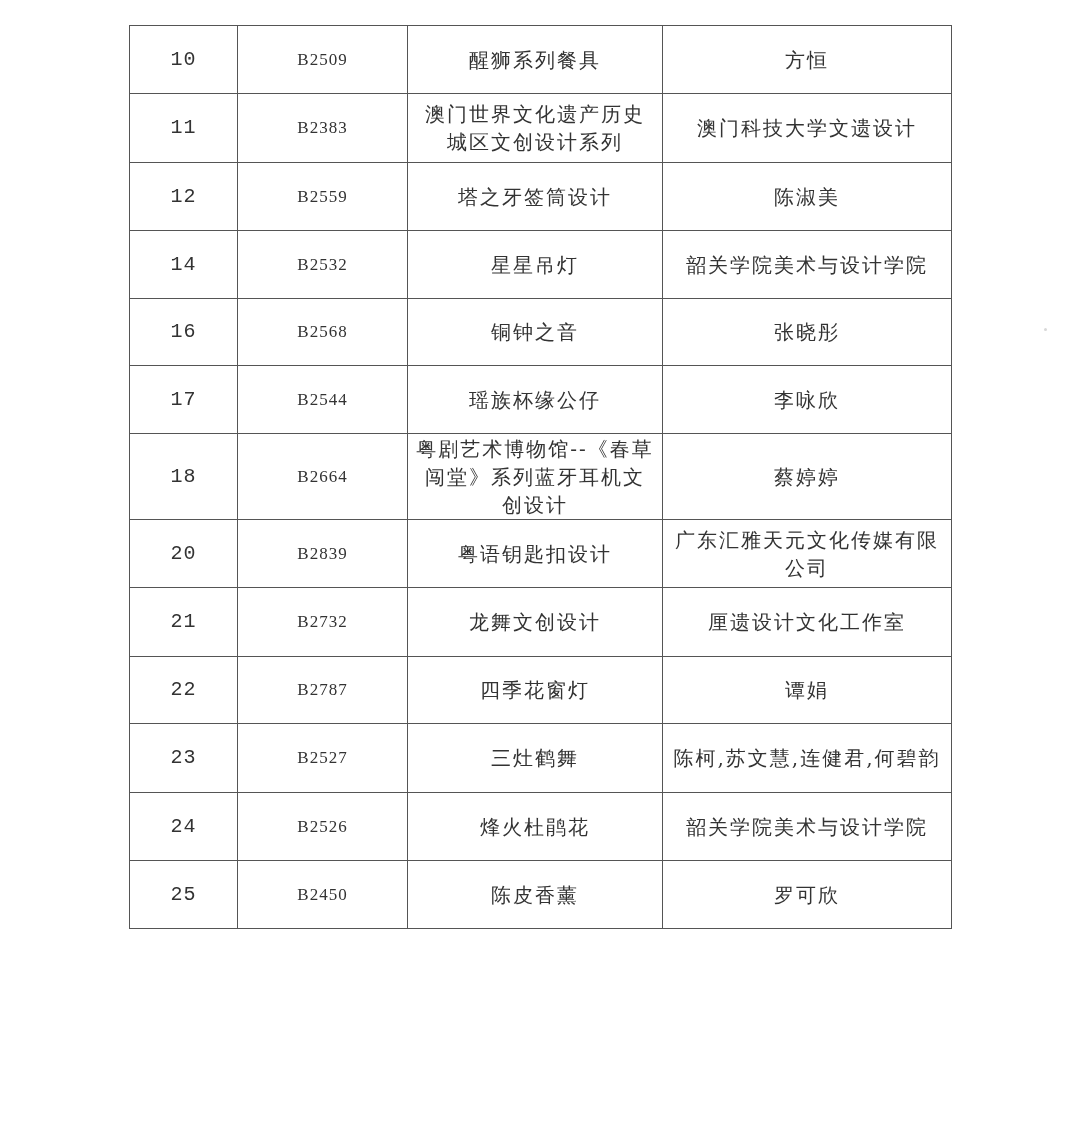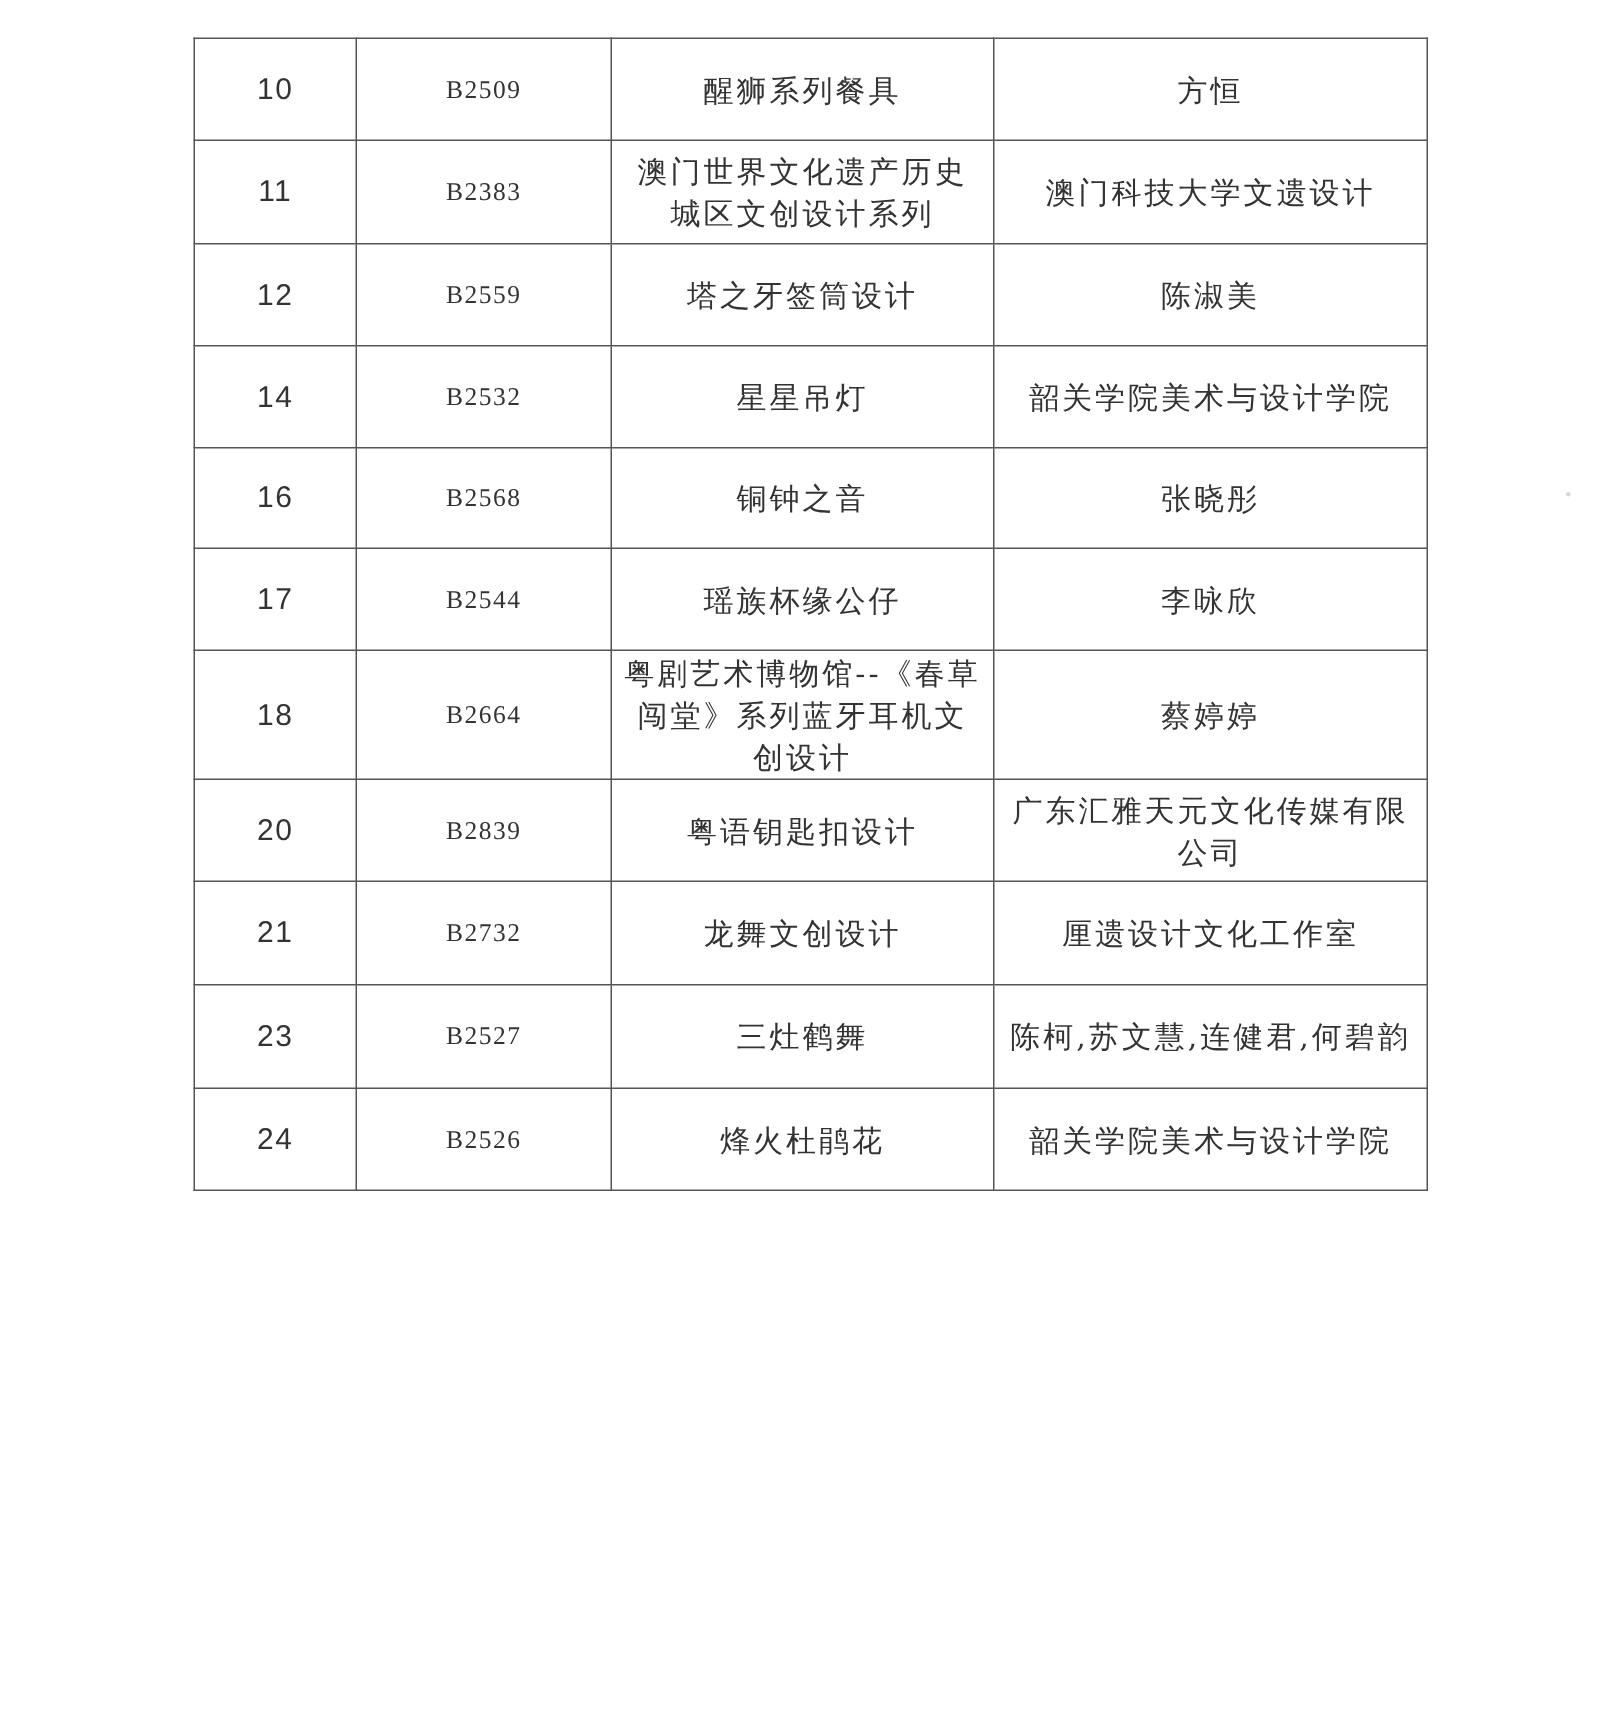--- a/index.html
+++ b/index.html
@@ -33,21 +33,21 @@
       border: 1.6px solid #555555;
       text-align: center;
       vertical-align: middle;
       padding: 0 8px;
       font-size: 20px;
       line-height: 28px;
       letter-spacing: 2px;
       color: #333333;
     }
     table.awards td.num {
-      font-family: Liberation Sans, sans-serif;
+      font-family: Liberation Mono, monospace;
       font-size: 20px;
       letter-spacing: 1px;
     }
     table.awards td.code {
       font-family: "Liberation Serif", "DejaVu Serif", serif;
       font-size: 17px;
       letter-spacing: 1px;
     }
     col.c1 { width: 108px; }
     col.c2 { width: 170px; }
@@ -124,28 +124,40 @@
         <td class="code">B2839</td>
         <td>粤语钥匙扣设计</td>
         <td>广东汇雅天元文化传媒有限公司</td>
       </tr>
       <tr class="h69">
         <td class="num">21</td>
         <td class="code">B2732</td>
         <td>龙舞文创设计</td>
         <td>厘遗设计文化工作室</td>
       </tr>
+      <tr class="h67">
+        <td class="num">22</td>
+        <td class="code">B2787</td>
+        <td>四季花窗灯</td>
+        <td>谭娟</td>
+      </tr>
       <tr class="h69">
         <td class="num">23</td>
         <td class="code">B2527</td>
         <td>三灶鹤舞</td>
         <td>陈柯,苏文慧,连健君,何碧韵</td>
       </tr>
       <tr class="h68">
         <td class="num">24</td>
         <td class="code">B2526</td>
         <td>烽火杜鹃花</td>
         <td>韶关学院美术与设计学院</td>
       </tr>
+      <tr class="h68">
+        <td class="num">25</td>
+        <td class="code">B2450</td>
+        <td>陈皮香薰</td>
+        <td>罗可欣</td>
+      </tr>
     </tbody>
   </table>
   <div class="speck"></div>
 </div>
 
 </body></html>

